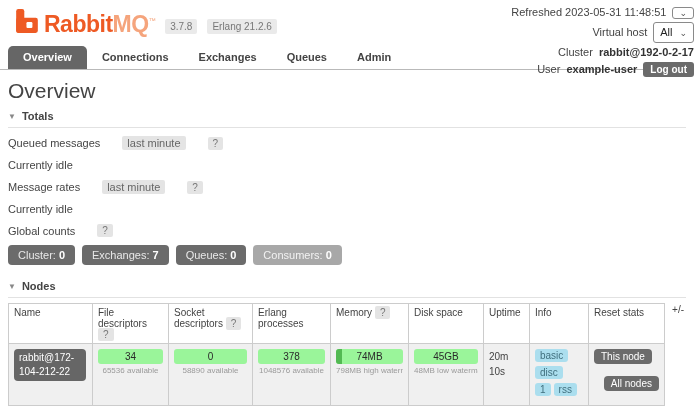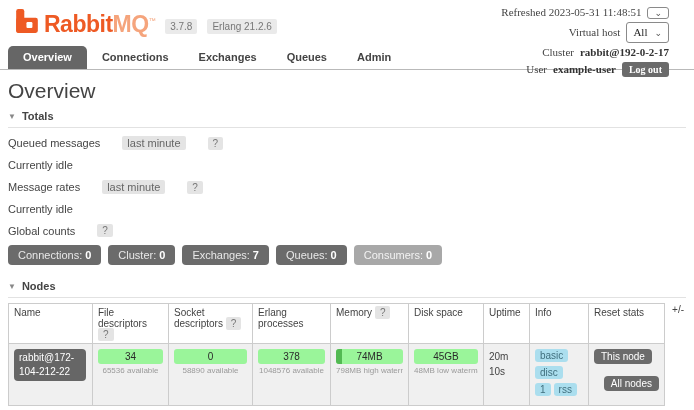--- a/index.html
+++ b/index.html
@@ -13,21 +13,21 @@
   
   .topbar { position: relative; height: 70px; border-bottom: 1px solid #b9b9b9; }
   .logo-row { display: flex; align-items: center; padding: 8px 0 0 14px; }
   .logo { display: inline-flex; align-items: flex-end; text-decoration: none; cursor: pointer; }
   .logo-icon { margin-right: 4px; display: inline-block; }
   .brand { font-size: 23px; letter-spacing: -0.5px; line-height: 1; font-weight: 600; }
   .brand-rabbit { color: #ee5a24; }
   .brand-mq { color: #f5a47c; }
   .brand-tm { color: #f5a47c; font-size: 7px; vertical-align: super; font-weight: normal; }
   .ver-badge { background: #eaeaea; color: #777; font-size: 10px; padding: 2px 5px; border-radius: 2px; margin-left: 10px; position: relative; top: 4px; }
-  .header-right { position: absolute; top: 5px; right: 25px; text-align: right; font-size: 11px; color: #444; font-family: Liberation Serif, serif; }
+  .header-right { position: absolute; top: 5px; right: 0; text-align: right; font-size: 11px; color: #444; }
   .hr-line { margin-bottom: 2px; display: flex; justify-content: flex-end; align-items: center; gap: 6px; line-height: 15px; }
   .select { display: inline-flex; align-items: center; gap: 7px; border: 1px solid #8a8a8a; border-radius: 3px; padding: 2px 6px; background: #fff; color: #222; cursor: pointer; }
   .chev { font-size: 9px; color: #555; line-height: 6px; }
   .bold-val { font-weight: bold; color: #333; }
   .btn-dark { background: #6b6b6b; color: #fff; border: none; border-radius: 3px; padding: 2px 7px; font-size: 10px; font-weight: bold; font-family: inherit; cursor: pointer; }
   .tabs { position: absolute; left: 8px; bottom: 0; display: flex; }
   .tab { padding: 5px 15px 6px; font-weight: bold; font-size: 11px; color: #444; border-radius: 5px 5px 0 0; cursor: pointer; }
   .tab.active { background: #666; color: #fff; }
   
   main { padding: 0 8px; }
@@ -133,21 +133,20 @@
     <span class="help-badge">?</span>
   </div>
   <div class="idle">Currently idle</div>
 
   <div class="metric-row">
     <span>Global counts</span>
     <span class="help-badge">?</span>
   </div>
 
   <div class="counts">
-    <span class="count-badge"><span>Connections:</span><b>0</b></span>
     <span class="count-badge"><span>Cluster:</span><b>0</b></span>
     <span class="count-badge"><span>Exchanges:</span><b>7</b></span>
     <span class="count-badge"><span>Queues:</span><b>0</b></span>
     <span class="count-badge muted"><span>Consumers:</span><b>0</b></span>
   </div>
 
   <div class="nodes-section">
     <div class="section-head">
       <span class="tri">▼</span>
       <span>Nodes</span>

